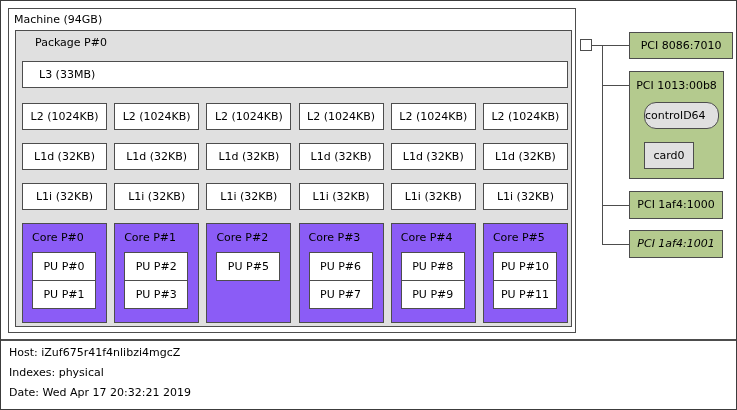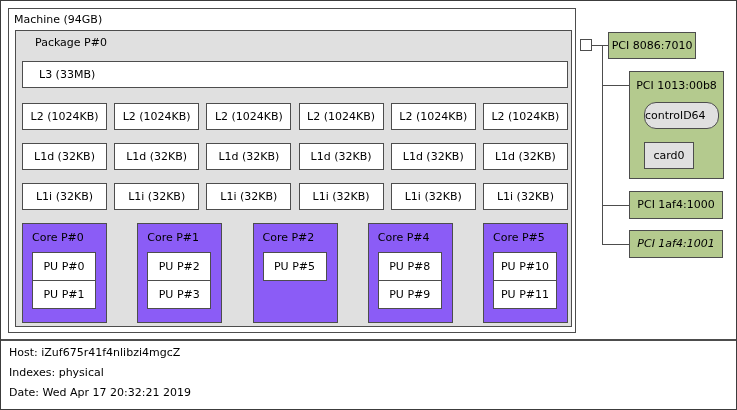--- a/index.html
+++ b/index.html
@@ -35,21 +35,21 @@
   .core-label{position:absolute;left:9px;top:7px;white-space:nowrap;}
   .pu-stack{position:absolute;left:9px;top:28px;width:88px;}
   .pu{width:64px;height:29px;background:#fff;border:1px solid #4d4d4d;
       box-sizing:border-box;text-align:center;line-height:27px;}
   .pu + .pu{margin-top:-1px;}
 
   
   #hostbridge{left:579px;top:38px;width:12px;height:12px;background:#fff;}
   .line{position:absolute;background:#4d4d4d;}
   .pci-dev{background:#b4ca8e;text-align:center;}
-  #pci-dev-0{left:607px;top:31px;width:88px;height:27px;line-height:25px;}
+  #pci-dev-0{left:628px;top:31px;width:104px;height:27px;line-height:25px;}
   #pci-dev-1{left:628px;top:70px;width:95px;height:108px;}
   #pci-dev-1 .pci-label{position:absolute;left:0;right:0;top:7px;text-align:center;}
   #pci-sub-0{left:14px;top:30px;width:75px;height:27px;background:#e0e0e0;line-height:25px;text-align:left;border-radius:12px;}
   #pci-sub-1{left:14px;top:70px;width:50px;height:27px;background:#e0e0e0;line-height:25px;text-align:center;}
   #pci-dev-2{left:628px;top:190px;width:94px;height:28px;line-height:26px;}
   #pci-dev-3{left:628px;top:229px;width:94px;height:28px;line-height:26px;font-style:italic;}
 
   
   #divider{left:0;top:338px;width:737px;height:2px;}
   .legend-line{position:absolute;left:8px;white-space:nowrap;}
@@ -112,20 +112,27 @@
             <div class="pu">PU P#3</div>
           </div>
         </div>
         <div class="core">
           <span class="core-label">Core P#2</span>
           <div class="pu-stack">
             <div class="pu">PU P#5</div>
           </div>
         </div>
         <div class="core">
+          <span class="core-label">Core P#3</span>
+          <div class="pu-stack">
+            <div class="pu">PU P#6</div>
+            <div class="pu">PU P#7</div>
+          </div>
+        </div>
+        <div class="core">
           <span class="core-label">Core P#4</span>
           <div class="pu-stack">
             <div class="pu">PU P#8</div>
             <div class="pu">PU P#9</div>
           </div>
         </div>
         <div class="core">
           <span class="core-label">Core P#5</span>
           <div class="pu-stack">
             <div class="pu">PU P#10</div>

